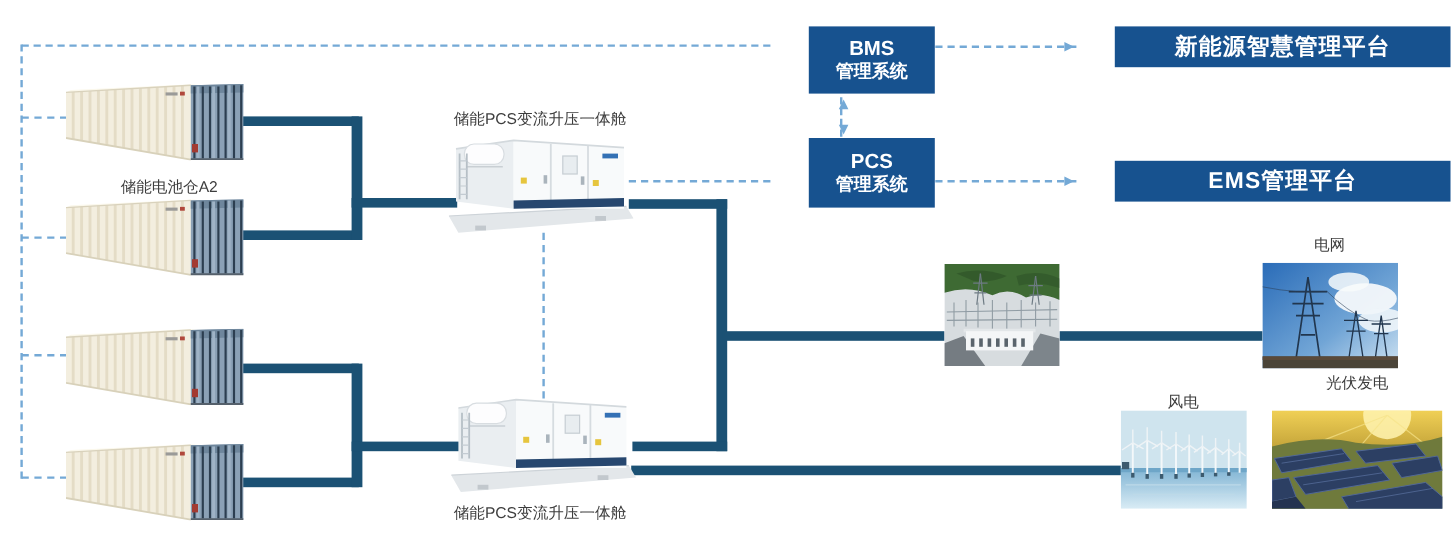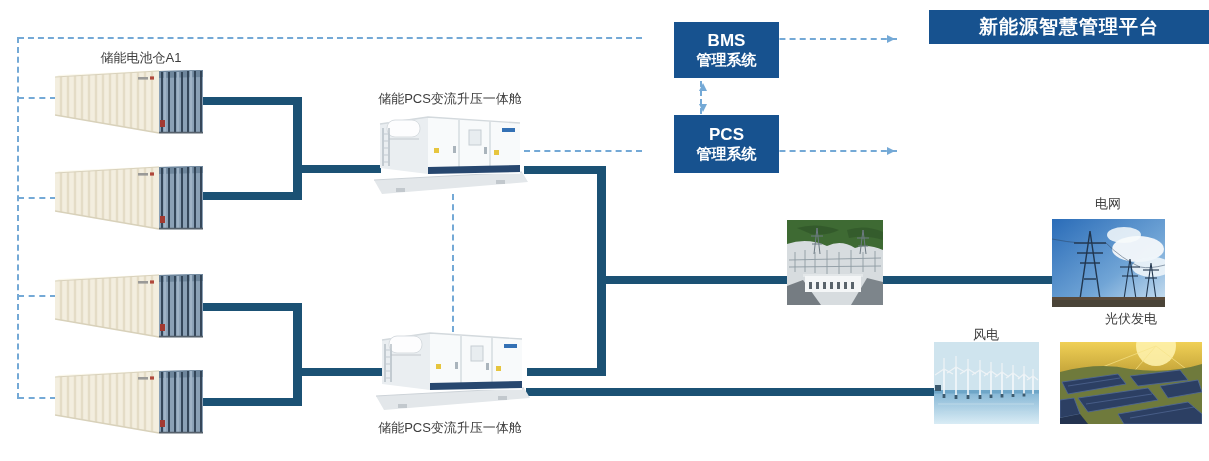--- a/index.html
+++ b/index.html
@@ -142,27 +142,27 @@
   </div>
   <div class="dash-h" style="left:749px;top:150px;width:148px">
     <span class="head head-l"></span>
     <span class="head head-r"></span>
   </div>
   <div class="dash-v" style="left:700px;top:81px;height:33px">
     <span class="head head-u"></span>
     <span class="head head-d"></span>
   </div>
 
-  <div class="label" style="left:61px;top:49px;width:160px">储能电池仓A1</div>
   <div class="img" style="left:55px;top:70px;width:148px;height:64px">
     <svg viewBox="0 0 148 64" preserveAspectRatio="none">
         <use href="#sym-battery"></use>
       </svg>
   </div>
 
+  <div class="label" style="left:61px;top:147px;width:160px">储能电池仓A2</div>
   <div class="img" style="left:55px;top:166px;width:148px;height:64px">
     <svg viewBox="0 0 148 64" preserveAspectRatio="none">
         <use href="#sym-battery"></use>
       </svg>
   </div>
 
   <div class="img" style="left:55px;top:274px;width:148px;height:64px">
     <svg viewBox="0 0 148 64" preserveAspectRatio="none">
         <use href="#sym-battery"></use>
       </svg>
@@ -189,22 +189,25 @@
   <div class="label" style="left:360px;top:419px;width:180px">储能PCS变流升压一体舱</div>
 
   <div class="bluebox" style="left:642px;top:22px;width:105px;height:56px">
     <span class="l1">BMS</span>
     <span class="l2">管理系统</span>
   </div>
   <div class="bluebox" style="left:642px;top:115px;width:105px;height:58px">
     <span class="l1">PCS</span>
     <span class="l2">管理系统</span>
   </div>
-  <div class="bluebox" style="left:897px;top:10px;width:280px;height:34px">
+  <div class="bluebox" style="left:897px;top:22px;width:280px;height:34px">
     <span class="single">新能源智慧管理平台</span>
+  </div>
+  <div class="bluebox" style="left:897px;top:134px;width:280px;height:34px">
+    <span class="single">EMS管理平台</span>
   </div>
 
   <div class="img" style="left:787px;top:220px;width:96px;height:85px">
     <svg viewBox="0 0 96 85" preserveAspectRatio="none">
       <rect width="96" height="85" fill="#d7dcdf"></rect>
       <path d="M0,0 H96 V30 Q80,23 68,28 Q54,19 40,26 Q20,17 0,24 Z" fill="#3e6a33"></path>
       <path d="M10,8 Q30,2 52,10 Q40,16 24,14 Z" fill="#2f5428" opacity="0.7"></path>
       <path d="M60,10 Q78,4 96,12 V20 Q78,14 62,18 Z" fill="#2f5428" opacity="0.6"></path>
       <g stroke="#8f9ba3" stroke-width="0.9">
         <line x1="8" y1="32" x2="8" y2="52"></line>

